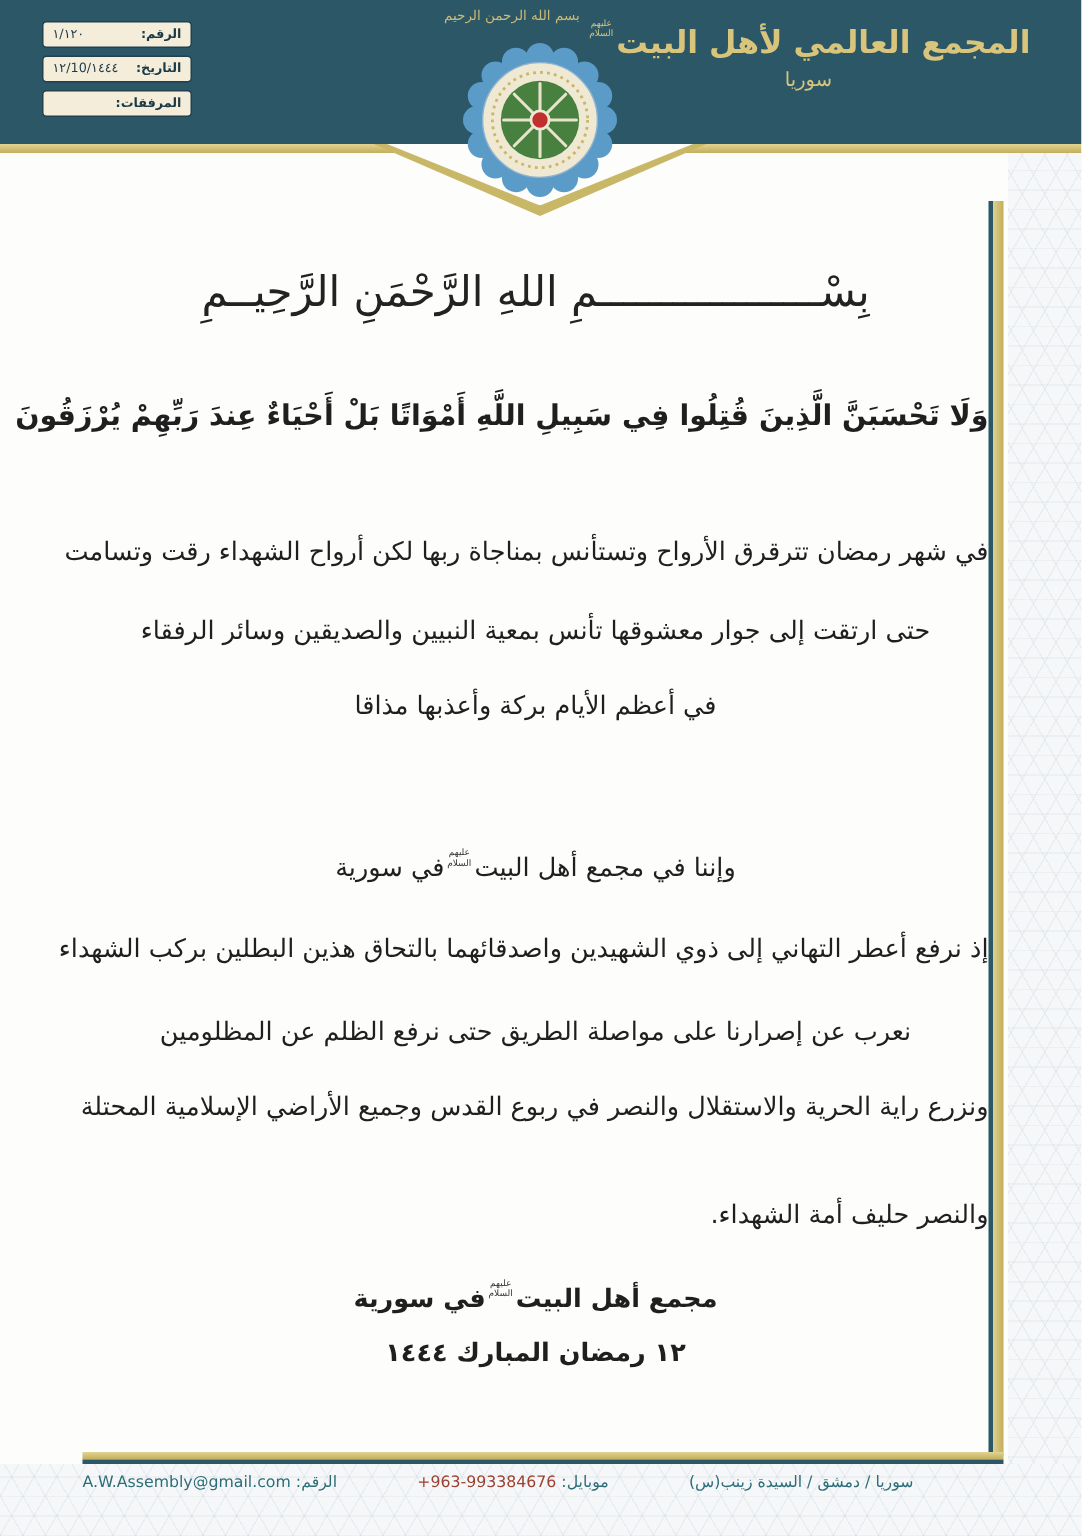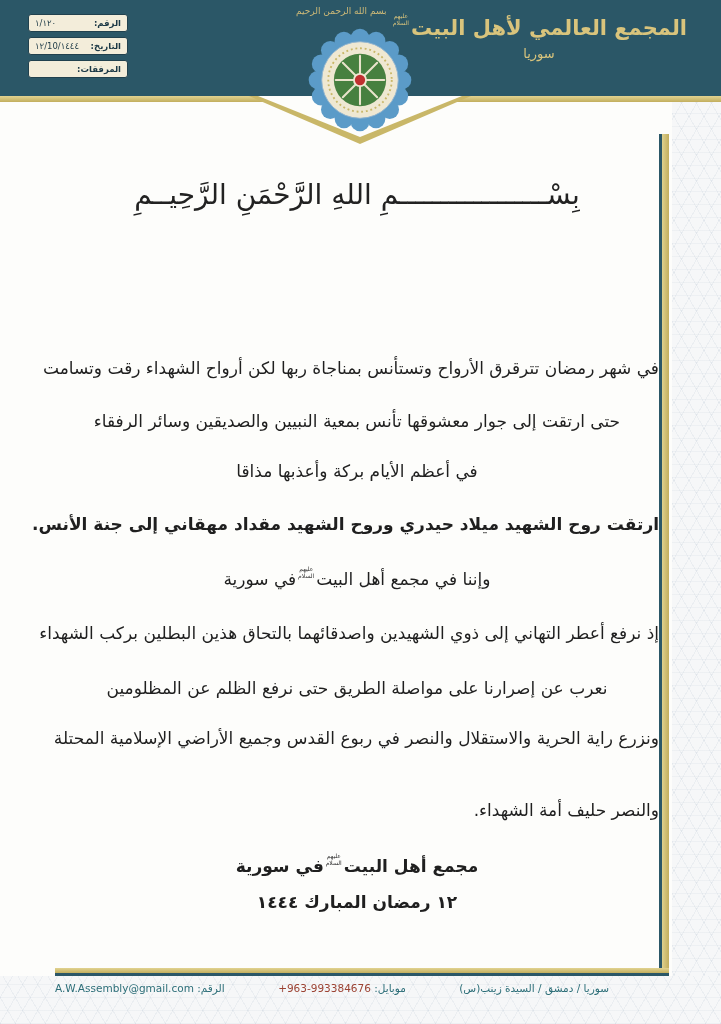--- a/index.html
+++ b/index.html
@@ -183,25 +183,25 @@
     </div>
     <div class="org-country">سوريا</div>
   </div>
 
   <div class="side-strip pattern"></div>
   <div class="bottom-strip pattern"></div>
   <div class="vline"></div>
   <div class="hline"></div>
 
   <div class="tline b-bism">بِسْــــــــــــــــــمِ اللهِ الرَّحْمَنِ الرَّحِيــمِ</div>
+  <div class="tline b-verse">وَلَا تَحْسَبَنَّ الَّذِينَ قُتِلُوا فِي سَبِيلِ اللَّهِ أَمْوَاتًا بَلْ أَحْيَاءٌ عِندَ رَبِّهِمْ يُرْزَقُونَ</div>
 
   <div class="tline p0">في شهر رمضان تترقرق الأرواح وتستأنس بمناجاة ربها لكن أرواح الشهداء رقت وتسامت</div>
   <div class="tline p1">حتى ارتقت إلى جوار معشوقها تأنس بمعية النبيين والصديقين وسائر الرفقاء</div>
   <div class="tline p2">في أعظم الأيام بركة وأعذبها مذاقا</div>
-  <div class="tline p3">ارتقت روح الشهيد ميلاد حيدري وروح الشهيد مقداد مهقاني إلى جنة الأنس.</div>
   <div class="tline p4">
     <span>وإننا في مجمع أهل البيت</span><span class="honorific dark">عليهم السلام</span><span>في سورية</span>
   </div>
   <div class="tline p5">إذ نرفع أعطر التهاني إلى ذوي الشهيدين واصدقائهما بالتحاق هذين البطلين بركب الشهداء</div>
   <div class="tline p6">نعرب عن إصرارنا على مواصلة الطريق حتى نرفع الظلم عن المظلومين</div>
   <div class="tline p7">ونزرع راية الحرية والاستقلال والنصر في ربوع القدس وجميع الأراضي الإسلامية المحتلة</div>
   <div class="tline p8">والنصر حليف أمة الشهداء.</div>
 
   <div class="tline sig1">
     <span>مجمع أهل البيت</span><span class="honorific dark">عليهم السلام</span><span>في سورية</span>

